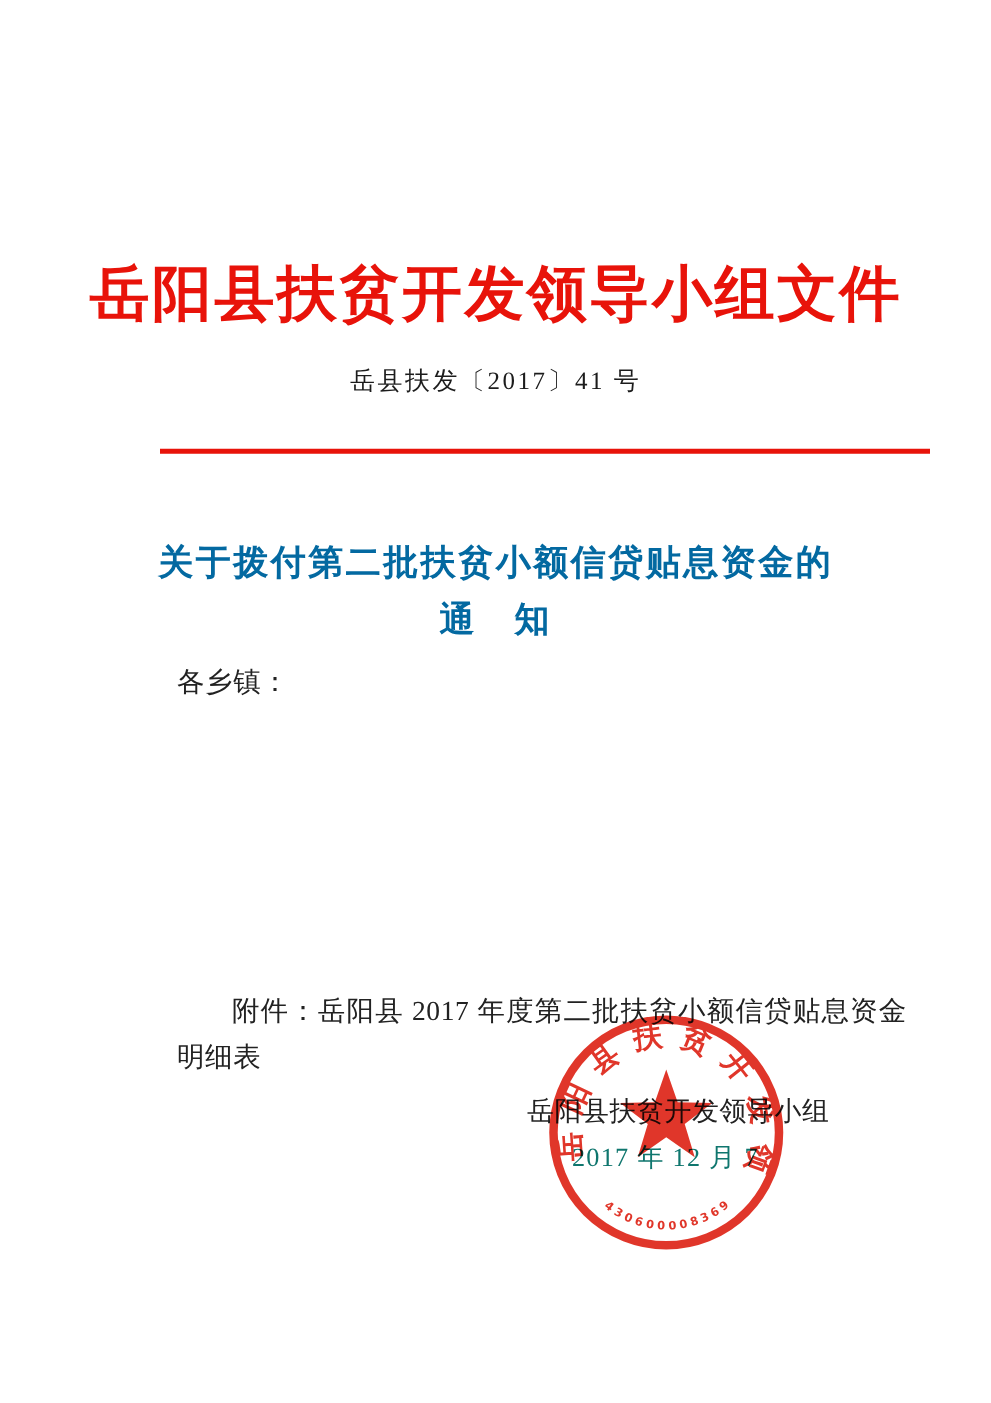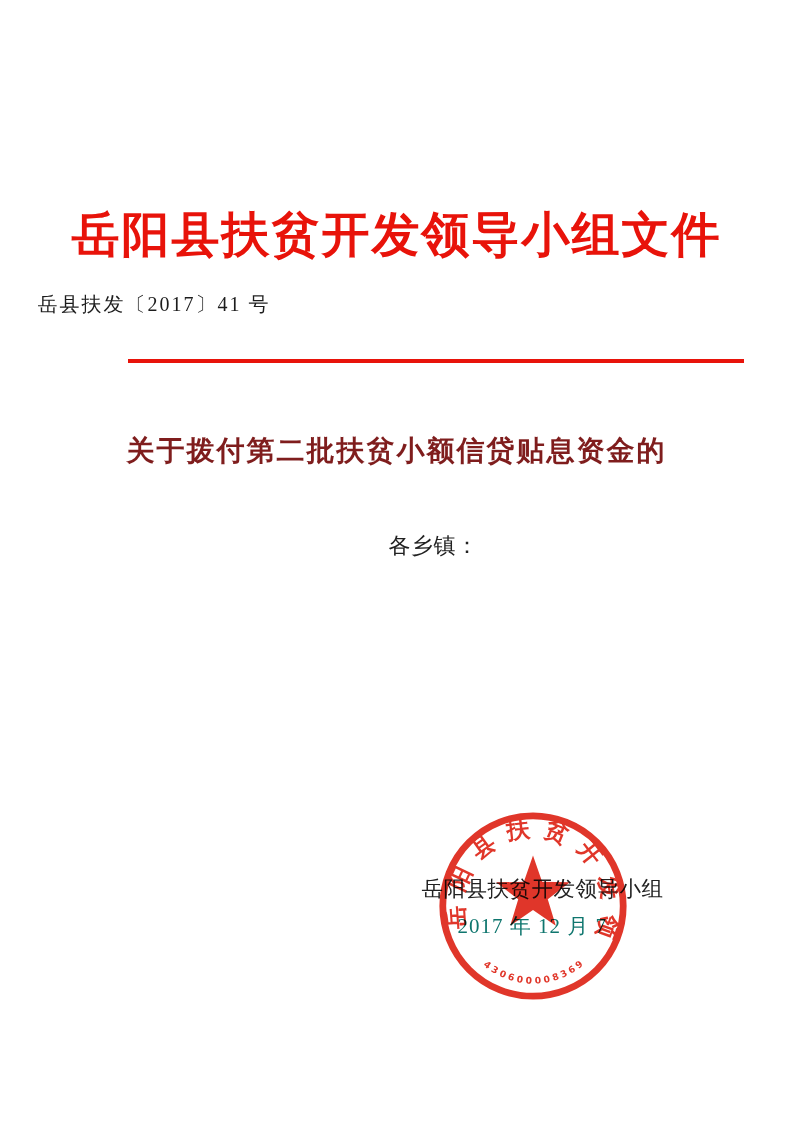--- a/index.html
+++ b/index.html
@@ -24,21 +24,21 @@
     font-weight: bold;
     letter-spacing: 2px;
     color: #e8130a;
     white-space: nowrap;
   }
   .doc-number {
     position: absolute;
     top: 291px;
     left: 0;
     width: 100%;
-    text-align: left;
+    text-align: center;
     font-size: 20px;
     letter-spacing: 2px;
     color: #1c1c1c;
   }
   .red-line {
     position: absolute;
     top: 359px;
     left: 90px;
     width: 616px;
     height: 4px;
@@ -46,33 +46,33 @@
   }
   .doc-title {
     position: absolute;
     top: 428px;
     left: 0;
     width: 100%;
     text-align: center;
     font-weight: bold;
     font-size: 28px;
     letter-spacing: 2px;
-    color: #7f1d1d;
+    color: #0369a1;
     line-height: 46px;
   }
   .content {
     position: absolute;
     left: 104px;
     width: 584px;
     font-size: 22px;
     letter-spacing: 0.5px;
     color: #222222;
     line-height: 36.6px;
   }
-  .salutation { top: 528px; text-align: center; }
+  .salutation { top: 528px; }
   .body-paragraph {
     top: 569px;
     text-indent: 2em;
     text-align: justify;
   }
   .attachment {
     top: 791px;
     text-indent: 2em;
     text-align: justify;
   }
@@ -123,25 +123,27 @@
 <div class="page">
 
   <div class="org-title">岳阳县扶贫开发领导小组文件</div>
 
   <div class="doc-number">岳县扶发〔2017〕41 号</div>
 
   <div class="red-line"></div>
 
   <div class="doc-title">
     <div>关于拨付第二批扶贫小额信贷贴息资金的</div>
+    <div>通　知</div>
   </div>
 
   <div class="content salutation">各乡镇：</div>
 
 
+  <div class="content attachment">附件：岳阳县 2017 年度第二批扶贫小额信贷贴息资金明细表</div>
 
   <div class="sign-org">岳阳县扶贫开发领导小组</div>
 
   <div class="sign-date">2017 年 12 月 7</div>
 
   <div class="seal">
     <svg viewBox="0 0 200 200" xmlns="http://www.w3.org/2000/svg">
       <defs>
         <path id="ringPath" d="M 32.3 124.6 A 72 72 0 1 1 167.7 124.6" fill="none"></path>
         <path id="codePath" d="M 48.6 161.3 A 80 80 0 0 0 151.4 161.3" fill="none"></path>

